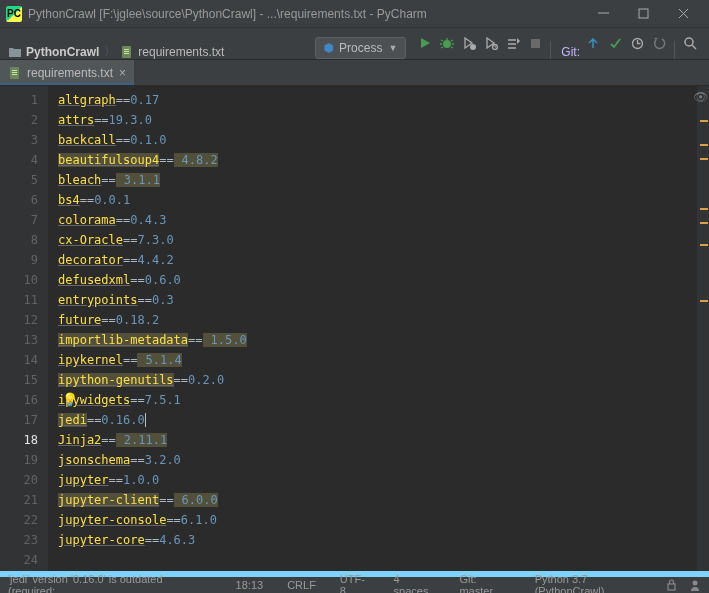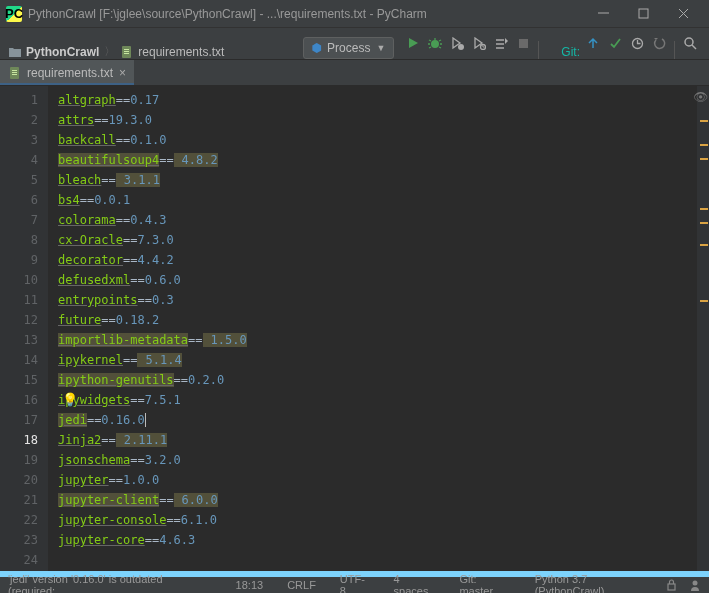--- a/index.html
+++ b/index.html
@@ -20,21 +20,21 @@
     align-items: center;
     padding: 0 6px;
     border-bottom: 1px solid #323232;
   }
   .titlebar .app-icon {
     width: 16px; height: 16px;
     background: linear-gradient(135deg,#21d789 50%,#fcf84a 50%);
     border-radius: 2px;
     margin-right: 6px;
     display:flex;align-items:center;justify-content:center;
-    font-size:13px;font-weight:bold;color:#000;
+    font-size:10px;font-weight:bold;color:#000;
   }
   .titlebar .title { color:#999; font-size:12px; flex:0 0 auto; }
   .titlebar .spacer { flex:1; }
   .win-btn { width:40px; height:28px; display:flex;align-items:center;justify-content:center; color:#aaa; }
   .win-btn svg { width:11px; height:11px; }
   
   .toolbar {
     height: 32px;
     background: #3c3f41;
     display:flex;
@@ -51,32 +51,32 @@
   .run-config {
     background:#4c5052;border:1px solid #5e6060;height:22px;
     display:flex;align-items:center;padding:0 8px;border-radius:3px;
     color:#bbb;font-size:12px;margin-right:8px;
   }
   .run-config .py-icon { color:#3e86c7;margin-right:5px;font-size:12px; }
   .run-config .dd { margin-left:6px;color:#aaa;font-size:9px; }
   .tool-icon { width:22px;display:flex;align-items:center;justify-content:center;color:#aaa;height:32px; }
   .tool-icon.run svg path { fill:#499c54; }
   .tool-icon.debug svg { fill:#499c54; }
-  .git-label { color:#14b8a6;margin-left:18px;margin-right:2px; }
+  .git-label { color:#c4b5fd;margin-left:6px;margin-right:2px; }
   
   .editor-tabs { height:26px;background:#3c3f41;display:flex;border-bottom:1px solid #2b2b2b; }
   .ed-tab { background:#515658;display:flex;align-items:center;padding:0 8px;color:#bbb;font-size:12px;border-right:1px solid #3c3f41; position:relative;}
   .ed-tab .close { margin-left:6px;color:#aaa;font-size:12px; }
   .ed-tab::after{content:"";position:absolute;bottom:0;left:0;right:0;height:2px;background:#3d6185;}
   
   .editor-wrap { position:absolute;top:86px;bottom:22px;left:0;right:0;background:#2b2b2b;display:flex; }
   .gutter { width:48px;background:#313335;text-align:right;padding-right:10px;color:#606366;font-family:Consolas,monospace;font-size:12px;line-height:20px;padding-top:4px; }
   .code { flex:1;padding-top:4px;font-family:Consolas,monospace;font-size:12px;line-height:20px;color:#a9b7c6;position:relative; }
   .code-line { height:20px;white-space:pre;padding-left:10px; }
-  .pkg { color:#84cc16;text-decoration:underline;text-decoration-color:#666; }
+  .pkg { color:#fde047;text-decoration:underline;text-decoration-color:#666; }
   .pkg.hl { background:#52503a; }
   .eq { color:#a9b7c6; }
   .ver { color:#6897bb; }
   .ver.hl { background:#52503a;padding-left:8px; }
   .caret { display:inline-block;width:1px;height:14px;background:#bbb;vertical-align:middle;position:relative;top:-1px; }
   .bulb { position:absolute;left:14px;top:304px;color:#f0a732;font-size:13px; }
   
   .rgutter { width:12px;background:#313335;position:relative; }
   .rgutter .eye { position:absolute;top:4px;left:-4px;color:#777;font-size:12px; }
   .rgutter .err { position:absolute;right:1px;width:8px;height:2px;background:#d9a343; }

